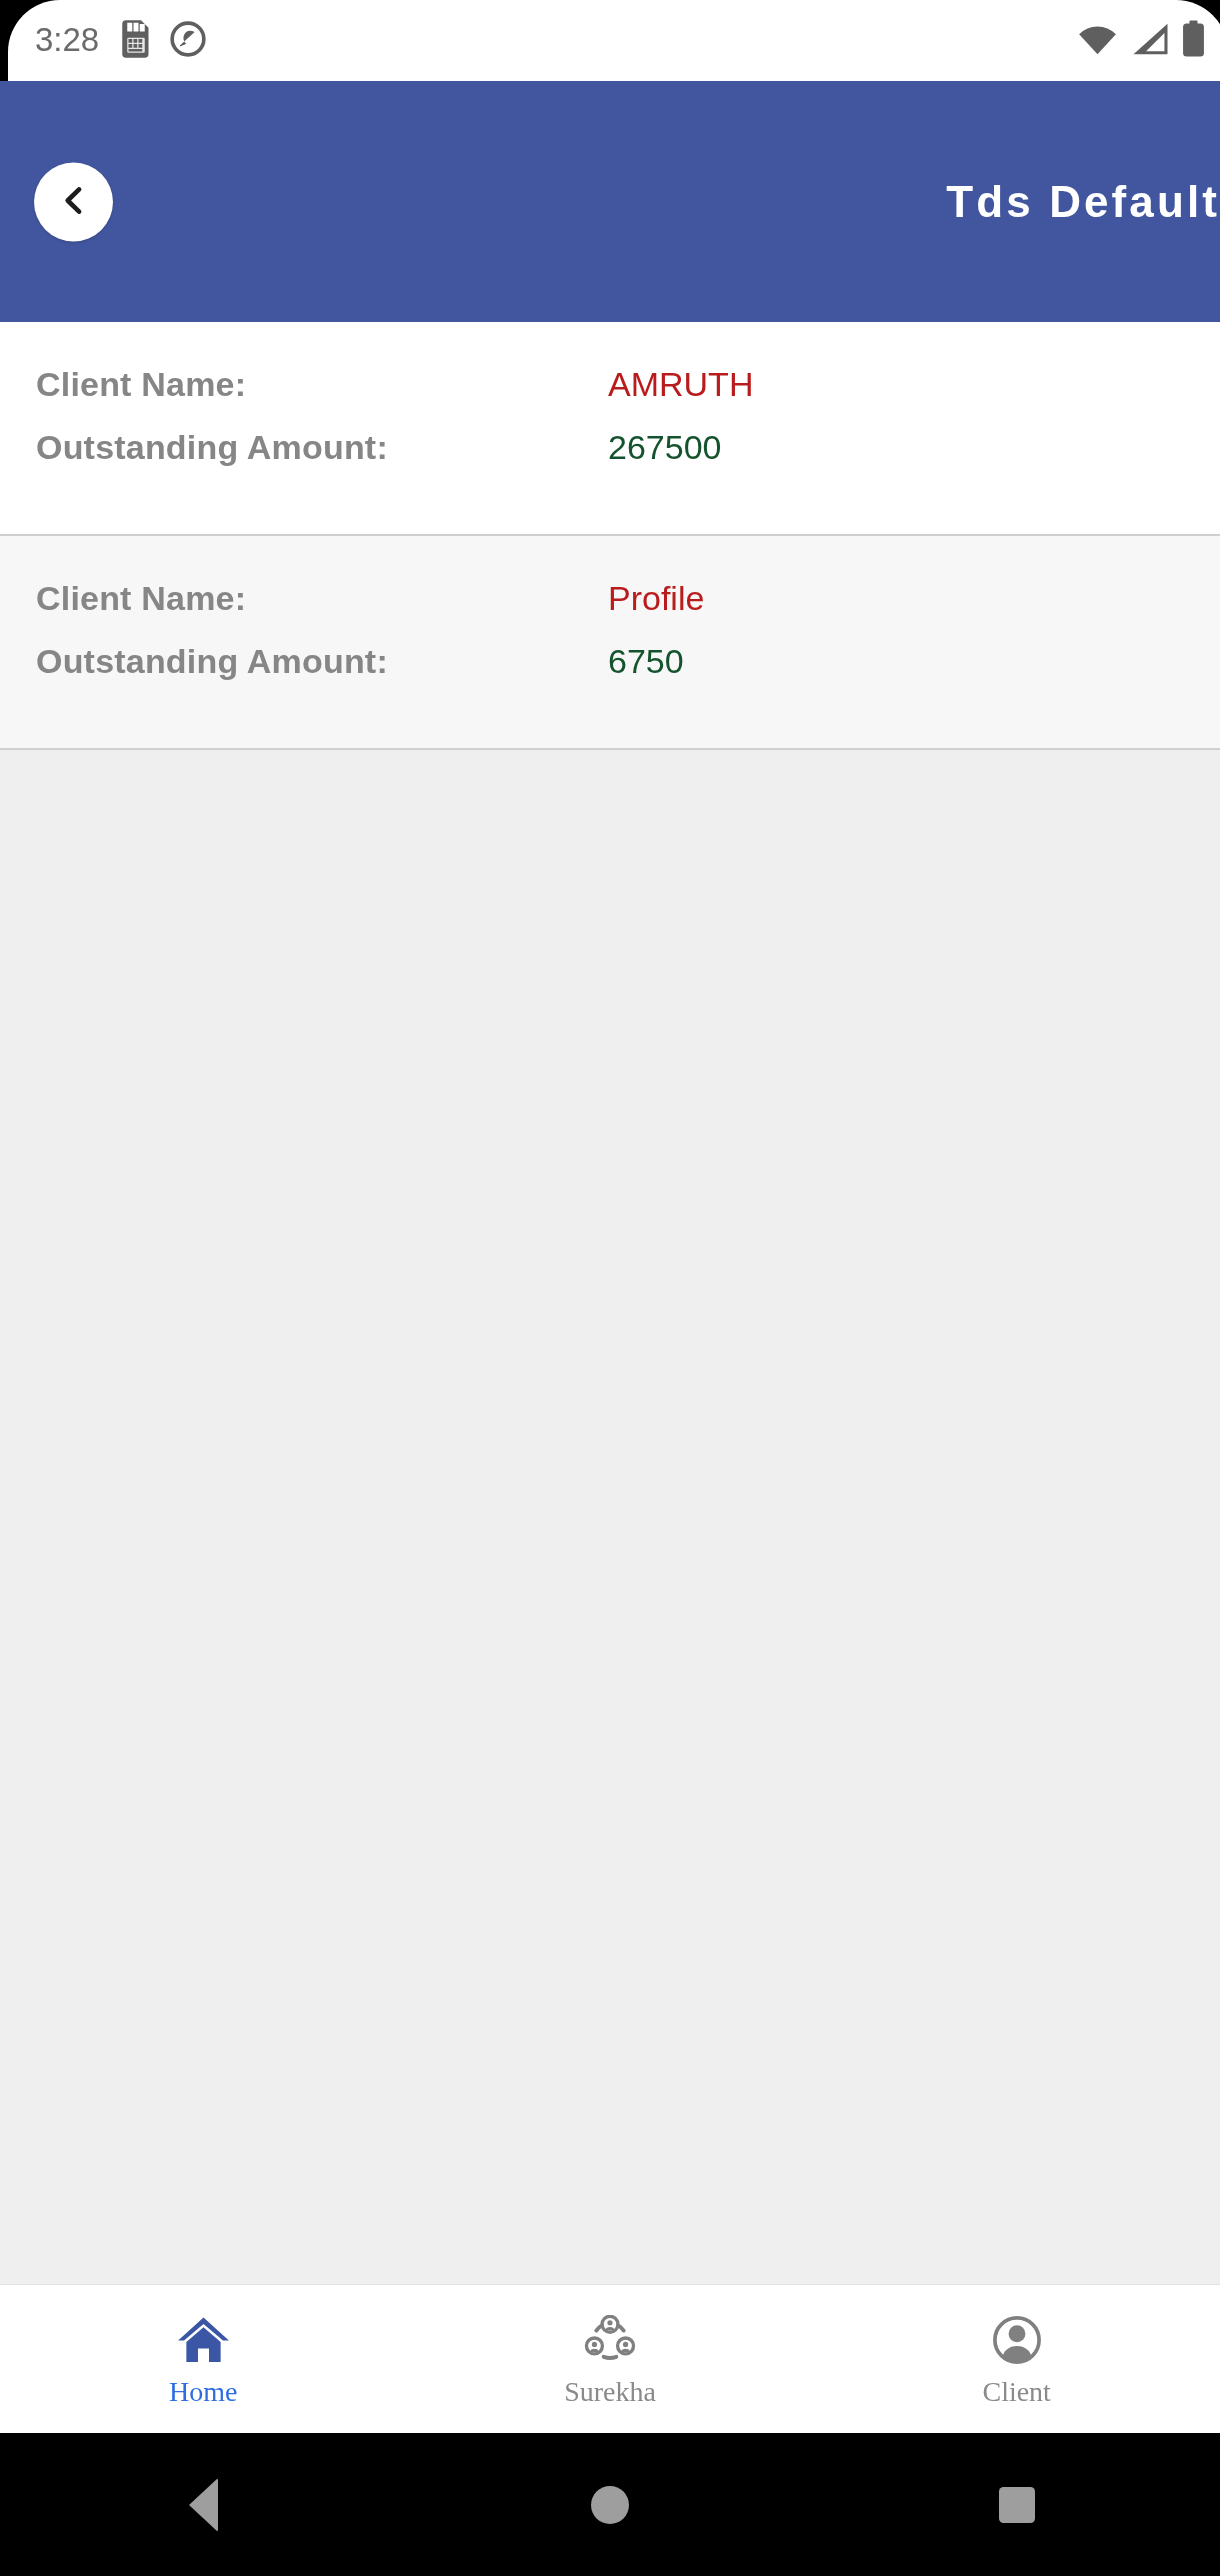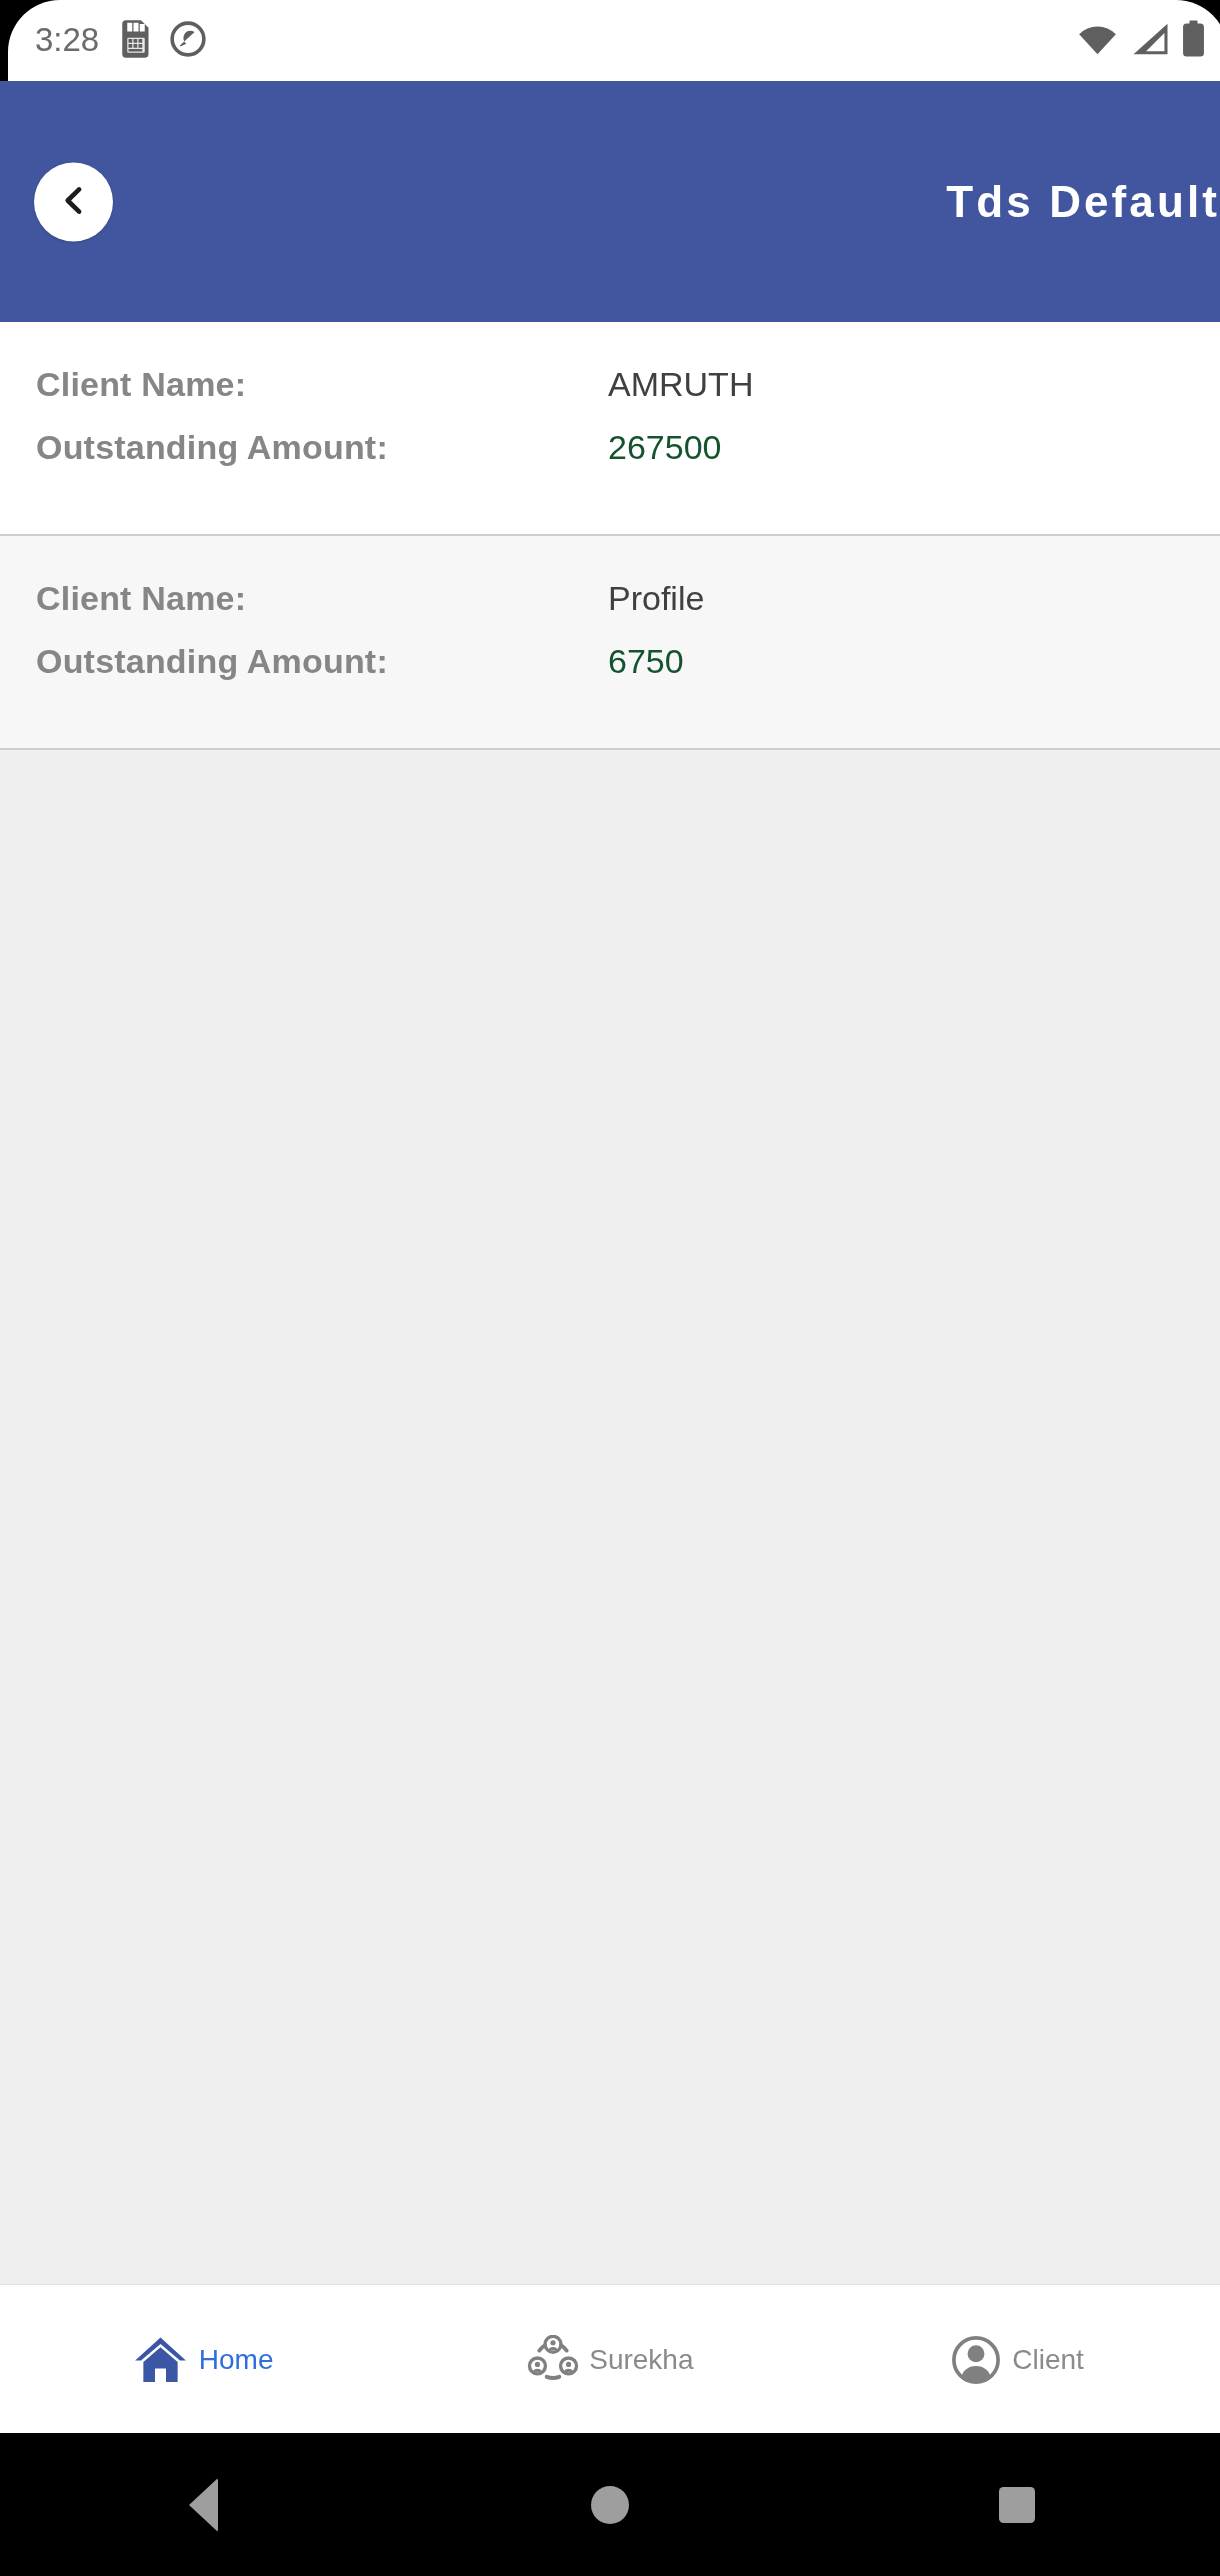--- a/index.html
+++ b/index.html
@@ -92,21 +92,21 @@
   }
   .lbl {
     width: 572px;
     flex: 0 0 572px;
     color: #868686;
     font-size: 34px;
     font-weight: bold;
     letter-spacing: 0.2px;
   }
   .val-name {
-    color: #404040;
+    color: #b91c1c;
     font-size: 34px;
     font-weight: normal;
   }
   .val-amount {
     color: #14532d;
     font-size: 34px;
     font-weight: normal;
   }
 
   
@@ -114,25 +114,26 @@
     position: absolute;
     top: 2284px; left: 0;
     width: 1220px; height: 149px;
     background: #ffffff;
     border-top: 1.8px solid #e3e3e3;
     display: flex;
   }
   .navitem {
     flex: 1 1 0;
     display: flex;
-    flex-direction: row;
+    flex-direction: column;
     align-items: center;
     justify-content: center;
     gap: 10.7px;
     cursor: pointer;
+    font-family: Liberation Serif, serif;
   }
   .navicon { height: 55px; display: flex; align-items: center; justify-content: center; }
   .navlabel { font-size: 28px; line-height: 1; }
   .navlabel.active   { color: #2E6FE0; }
   .navlabel.inactive { color: #8a8a8a; }
 
   
   #sysnav {
     position: absolute;
     top: 2433px; left: 0;

